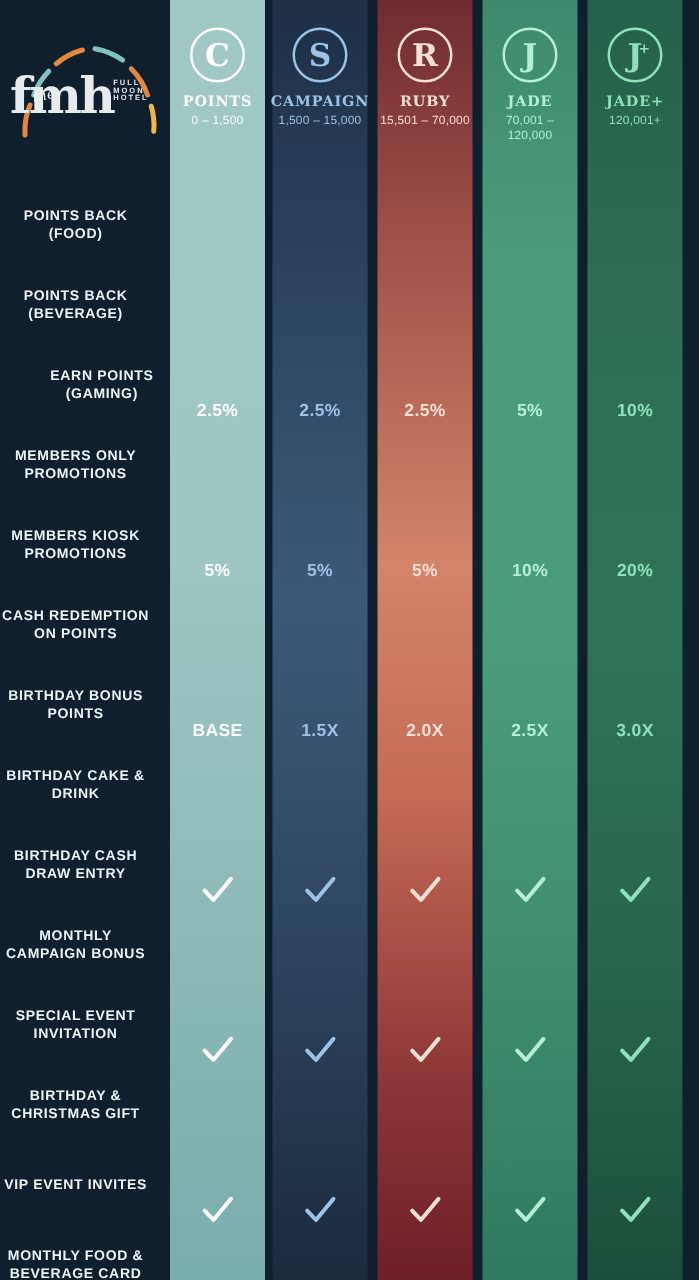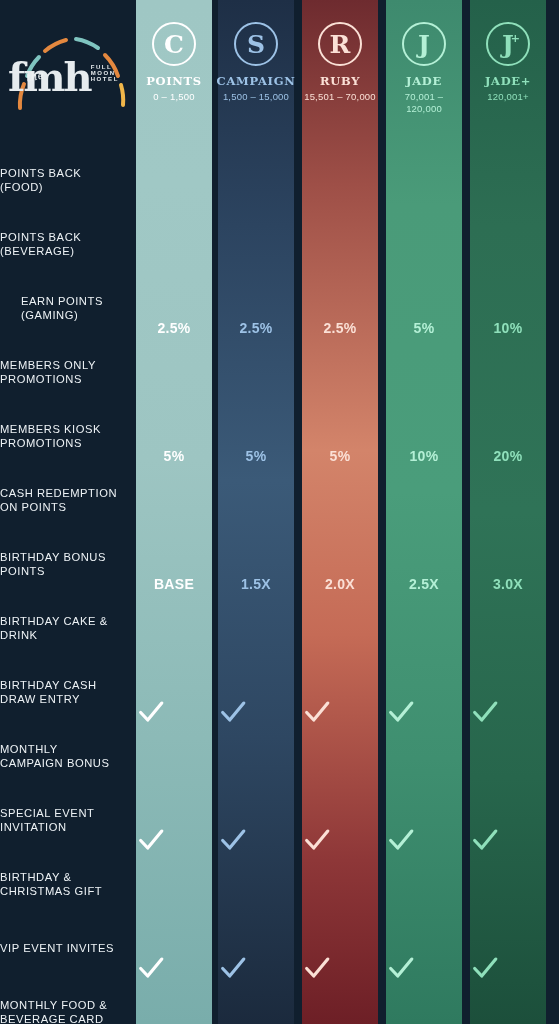--- a/index.html
+++ b/index.html
@@ -96,31 +96,31 @@
   .t4{ color:#b4f0d6; }
   .t5{ color:#8fe0bb; }
 
   
   .row{
     position:absolute; left:0; width:559px;
     display:flex; align-items:center;
   }
   .row-label{
     width:130px; padding-right:9px;
-    text-align:left;
+    text-align:center;
     color:#eef3f6;
-    font-size:11.2px; font-weight:normal;
+    font-size:11.2px; font-weight:bold;
     letter-spacing:.55px; line-height:1.28;
     text-transform:uppercase;
   }
   .cell{
     position:absolute; width:76px;
     text-align:center;
     display:flex; flex-direction:column;
-    justify-content:center;
+    align-items:center; justify-content:center;
   }
   .cell.p1{ left:136px; }
   .cell.p2{ left:218px; }
   .cell.p3{ left:302px; }
   .cell.p4{ left:386px; }
   .cell.p5{ left:470px; }
 
   .val{
     font-size:14px; font-weight:bold; letter-spacing:.3px;
   }

